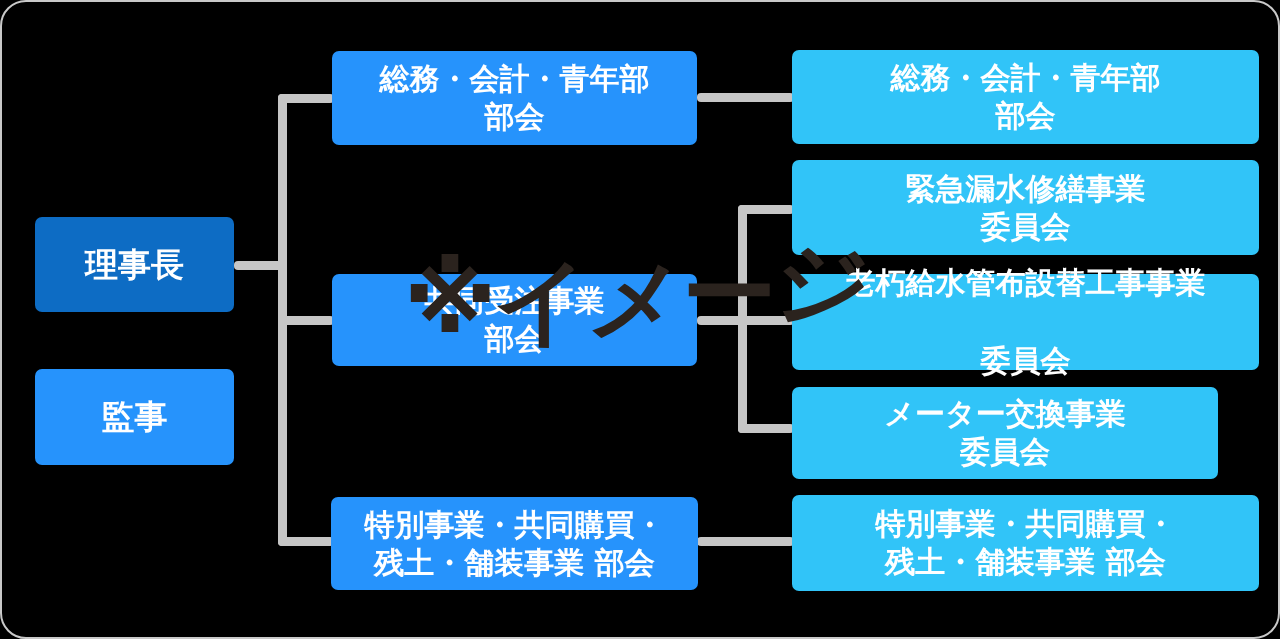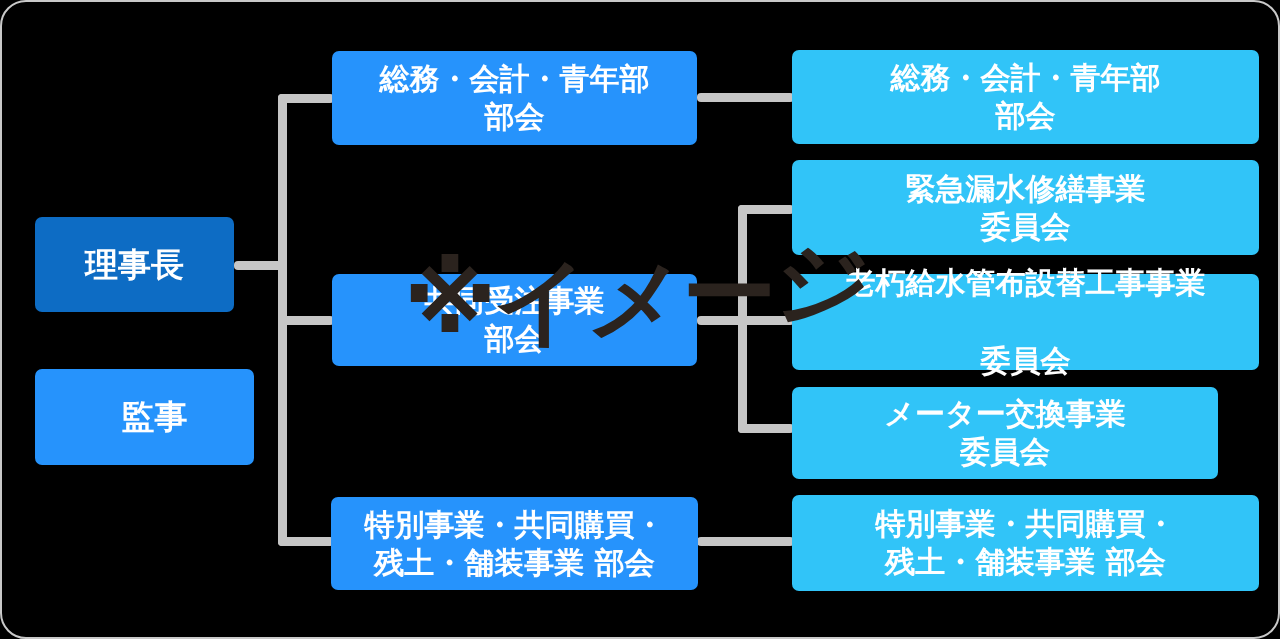--- a/index.html
+++ b/index.html
@@ -24,21 +24,21 @@
     letter-spacing:-3px;line-height:1.08;white-space:nowrap;
   }
   .wm-ch{display:inline-block;}
   .wm-ch-1{transform:translateY(2px);}
   .wm-ch-2{transform:rotate(3deg);}
   .wm-ch-3{transform:translateY(-6px);}
   .wm-ch-4{transform:translateY(-16px) rotate(9deg);}
 
   
   .b-chairman{left:33px;top:215px;width:199px;height:95px;font-family:Liberation Serif, serif;}
-  .b-auditor{left:33px;top:367px;width:199px;height:96px;padding-left:20px;}
+  .b-auditor{left:33px;top:367px;width:199px;height:96px;}
   .b-m1{left:330px;top:49px;width:365px;height:94px;}
   .b-m2{left:330px;top:272px;width:365px;height:92px;text-align:right;}
   .b-m3{left:329px;top:495px;width:367px;height:93px;}
   .b-r1{left:790px;top:48px;width:467px;height:94px;}
   .b-r2{left:790px;top:158px;width:467px;height:95px;}
   .b-r3{left:790px;top:272px;width:467px;height:96px;gap:40px;}
   .b-r4{left:790px;top:385px;width:426px;height:92px;}
   .b-r5{left:790px;top:493px;width:467px;height:96px;}
 
   

